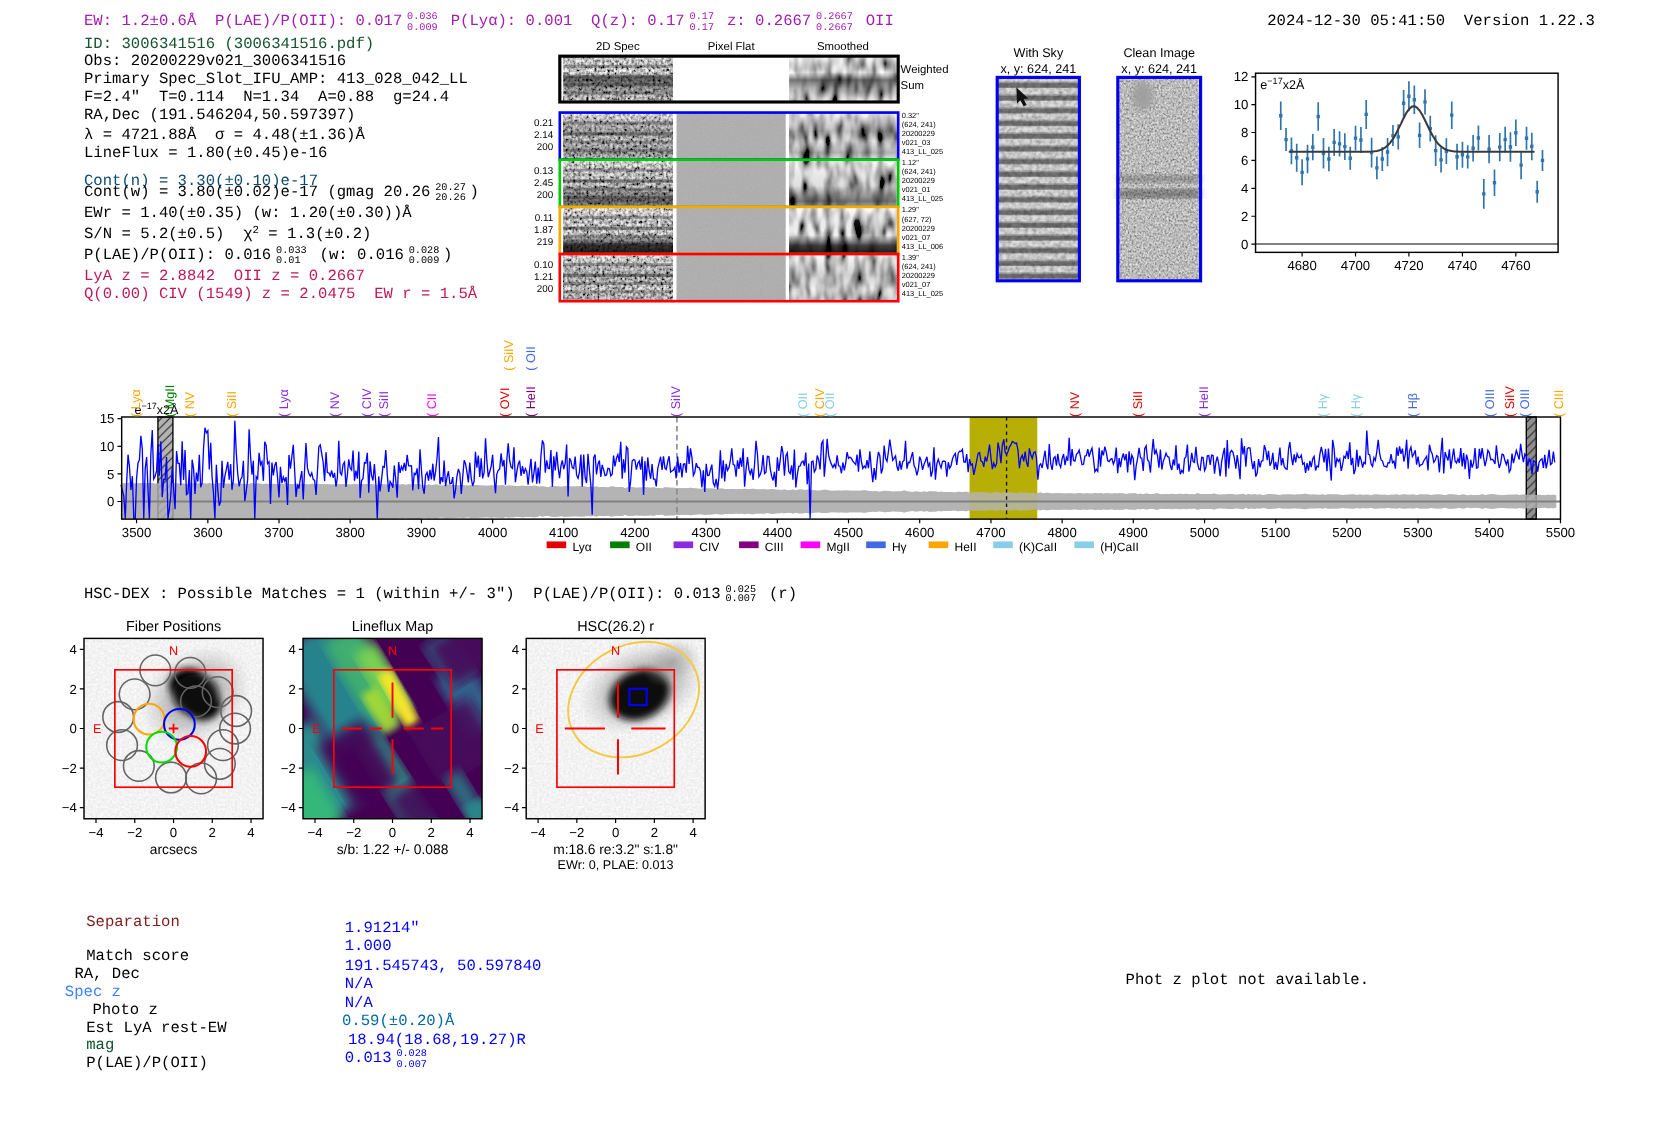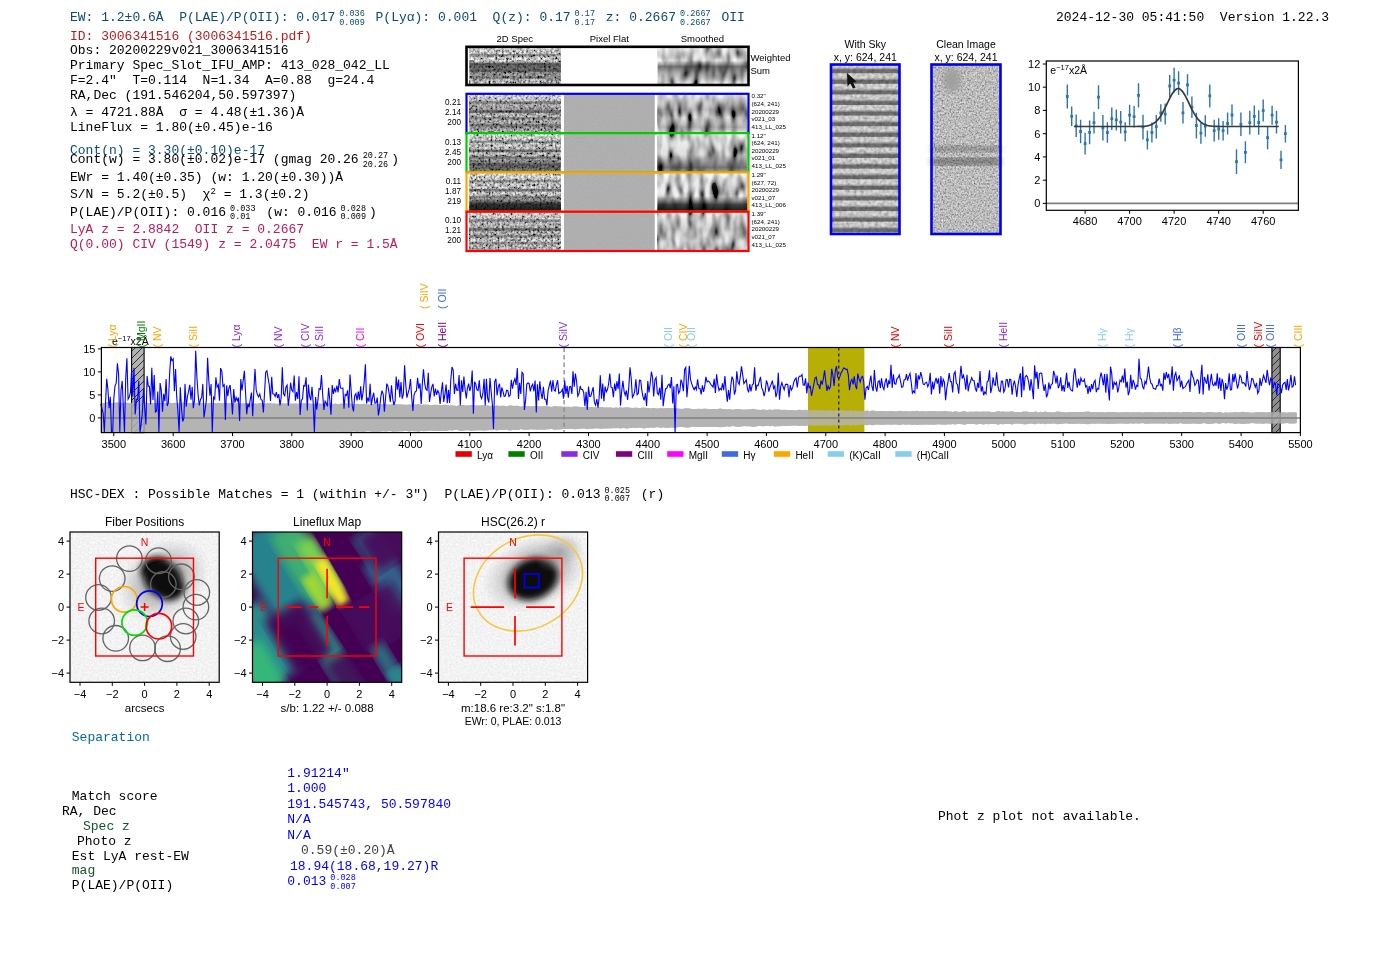--- a/index.html
+++ b/index.html
@@ -468,45 +468,45 @@
 <text x="432.5" y="578.0" font-size="11" text-anchor="end" fill="#000">2</text>
 <text x="577.6" y="697.5" font-size="11" text-anchor="middle" fill="#000">4</text>
 <text x="432.5" y="545.0" font-size="11" text-anchor="end" fill="#000">4</text>
 <rect x="438.5" y="532.0" width="149.1" height="150.3" fill="none" stroke="#000" stroke-width="1.2"></rect>
 <path d="M80.0,682.3v3.5 M70.0,673.1h-3.5 M112.3,682.3v3.5 M70.0,640.1h-3.5 M144.6,682.3v3.5 M70.0,607.1h-3.5 M176.9,682.3v3.5 M70.0,574.1h-3.5 M209.2,682.3v3.5 M70.0,541.1h-3.5 M262.5,682.3v3.5 M252.5,673.1h-3.5 M294.8,682.3v3.5 M252.5,640.1h-3.5 M327.1,682.3v3.5 M252.5,607.1h-3.5 M359.4,682.3v3.5 M252.5,574.1h-3.5 M391.7,682.3v3.5 M252.5,541.1h-3.5 M448.4,682.3v3.5 M438.5,673.1h-3.5 M480.7,682.3v3.5 M438.5,640.1h-3.5 M513.0,682.3v3.5 M438.5,607.1h-3.5 M545.3,682.3v3.5 M438.5,574.1h-3.5 M577.6,682.3v3.5 M438.5,541.1h-3.5" stroke="#000" stroke-width="1" fill="none"></path>
 <text x="144.6" y="711.5" font-size="11.5" text-anchor="middle" fill="#000">arcsecs</text>
 <text x="327.1" y="711.5" font-size="11.5" text-anchor="middle" fill="#000">s/b: 1.22 +/- 0.088</text>
 <text x="513" y="711.5" font-size="11.5" text-anchor="middle" fill="#000">m:18.6  re:3.2"  s:1.8"</text>
 <text x="513" y="724.5" font-size="10.5" text-anchor="middle" fill="#000">EWr: 0, PLAE: 0.013</text>
 </svg>
-<div class="m" style="left:70px;top:10.3px;color:#0c4a6e">EW: 1.2±0.6Å  P(LAE)/P(OII): 0.017<span class="stk">0.036<br>0.009</span> P(Lyα): 0.001  Q(z): 0.17<span class="stk">0.17<br>0.17</span> z: 0.2667<span class="stk">0.2667<br>0.2667</span> OII</div>
+<div class="m" style="left:70px;top:10.3px;color:#a21caf">EW: 1.2±0.6Å  P(LAE)/P(OII): 0.017<span class="stk">0.036<br>0.009</span> P(Lyα): 0.001  Q(z): 0.17<span class="stk">0.17<br>0.17</span> z: 0.2667<span class="stk">0.2667<br>0.2667</span> OII</div>
 <div class="m" style="left:1056px;top:10.3px;color:#000">2024-12-30 05:41:50  Version 1.22.3</div>
-<div class="m" style="left:70px;top:28.5px;color:#b91c1c">ID: 3006341516 (3006341516.pdf)</div>
+<div class="m" style="left:70px;top:28.5px;color:#14532d">ID: 3006341516 (3006341516.pdf)</div>
 <div class="m" style="left:70px;top:43.0px;color:#000">Obs: 20200229v021_3006341516</div>
 <div class="m" style="left:70px;top:58.0px;color:#000">Primary Spec_Slot_IFU_AMP: 413_028_042_LL</div>
 <div class="m" style="left:70px;top:73.0px;color:#000">F=2.4"  T=0.114  N=1.34  A=0.88  g=24.4</div>
 <div class="m" style="left:70px;top:87.5px;color:#000">RA,Dec (191.546204,50.597397)</div>
 <div class="m" style="left:70px;top:104.5px;color:#000">λ = 4721.88Å  σ = 4.48(±1.36)Å</div>
 <div class="m" style="left:70px;top:120.0px;color:#000">LineFlux = 1.80(±0.45)e-16</div>
 <div class="m" style="left:70px;top:143px;color:#0c4a6e">Cont(n) = 3.30(±0.10)e-17</div>
 <div class="m" style="left:70px;top:152.0px;color:#000">Cont(w) = 3.80(±0.02)e-17 (gmag 20.26<span class="stk">20.27<br>20.26</span>)</div>
 <div class="m" style="left:70px;top:169.5px;color:#000">EWr = 1.40(±0.35) (w: 1.20(±0.30))Å</div>
 <div class="m" style="left:70px;top:185.0px;color:#000">S/N = 5.2(±0.5)  χ<span class="sup">2</span> = 1.3(±0.2)</div>
 <div class="m" style="left:70px;top:204.5px;color:#000">P(LAE)/P(OII): 0.016<span class="stk">0.033<br>0.01</span> (w: 0.016<span class="stk">0.028<br>0.009</span>)</div>
 <div class="m" style="left:70px;top:222.0px;color:#be185d">LyA z = 2.8842  OII z = 0.2667</div>
 <div class="m" style="left:70px;top:237px;color:#be185d">Q(0.00) CIV (1549) z = 2.0475  EW r = 1.5Å</div>
 <div class="m" style="left:70px;top:486.8px;color:#000">HSC-DEX : Possible Matches = 1 (within +/- 3")  P(LAE)/P(OII): 0.013<span class="stk">0.025<br>0.007</span> (r)</div>
-<div class="m" style="left:71.8px;top:730px;color:#0369a1">Separation</div>
+<div class="m" style="left:71.8px;top:761px;color:#7f1d1d">Separation</div>
 <div class="m" style="left:71.8px;top:788.7px;color:#000">Match score</div>
 <div class="m" style="left:62px;top:803.6px;color:#000">RA, Dec</div>
-<div class="m" style="left:83px;top:818.6px;color:#14532d">Spec z</div>
+<div class="m" style="left:54px;top:818.6px;color:#3b82f6">Spec z</div>
 <div class="m" style="left:77px;top:833.5px;color:#000">Photo z</div>
 <div class="m" style="left:71.8px;top:848.5px;color:#000">Est LyA rest-EW</div>
 <div class="m" style="left:71.8px;top:863.4px;color:#14532d">mag</div>
 <div class="m" style="left:71.8px;top:878.4px;color:#000">P(LAE)/P(OII)</div>
 <div class="m" style="left:287.3px;top:765.7px;color:#0000ff">1.91214"</div>
 <div class="m" style="left:287.3px;top:781.2px;color:#0000ff">1.000</div>
 <div class="m" style="left:287.3px;top:796.7px;color:#0000ff">191.545743, 50.597840</div>
 <div class="m" style="left:287.3px;top:812.2px;color:#0000ff">N/A</div>
 <div class="m" style="left:287.3px;top:827.7px;color:#0000ff">N/A</div>
-<div class="m" style="left:301px;top:843.2px;color:#404040">0.59(±0.20)Å</div>
+<div class="m" style="left:285px;top:843.2px;color:#0369a1">0.59(±0.20)Å</div>
 <div class="m" style="left:290px;top:858.6px;color:#0000ff">18.94(18.68,19.27)R</div>
 <div class="m" style="left:287.3px;top:874.1px;color:#0000ff">0.013<span class="stk">0.028<br>0.007</span></div>
 <div class="m" style="left:938px;top:809.0px;color:#000">Phot z plot not available.</div>
 </body></html>

